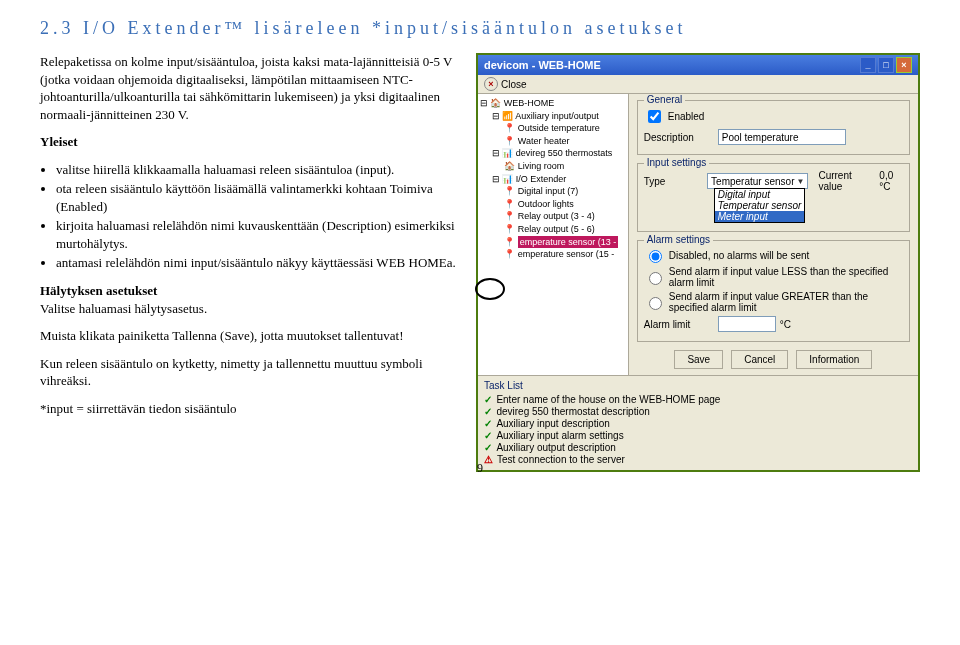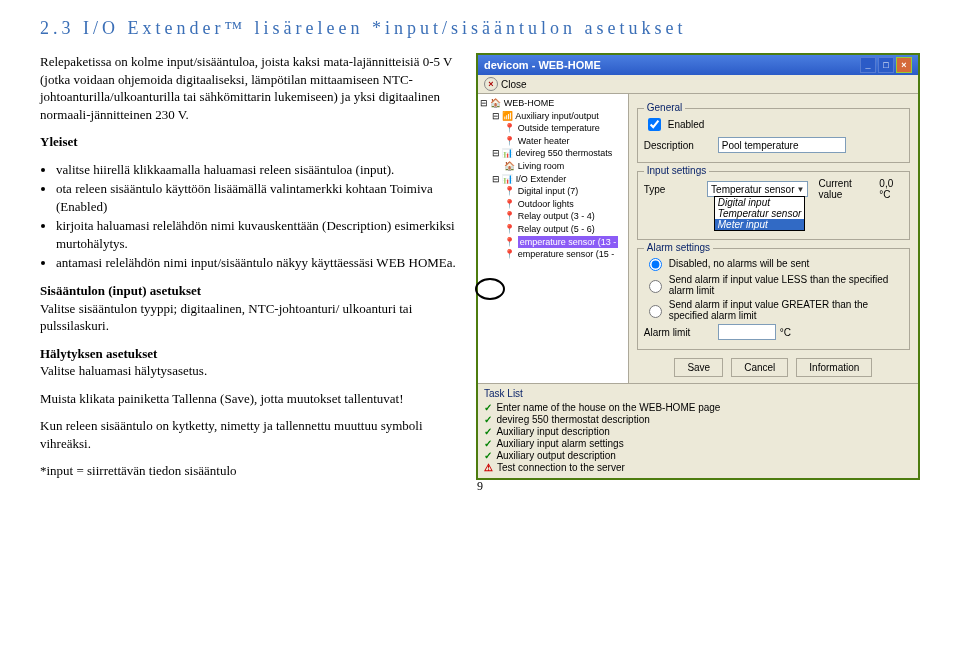--- a/index.html
+++ b/index.html
@@ -69,23 +69,23 @@
   .toolbar {
     background:#ece9d8;border-bottom:1px solid #aca899;padding:2px 6px;display:flex;align-items:center;gap:6px;
   }
   .tool-close{display:flex;align-items:center;gap:3px;}
   .xicon{width:12px;height:12px;border:1px solid #888;border-radius:50%;display:flex;align-items:center;justify-content:center;color:#a00;font-weight:bold;font-size:9px;}
   .dbody{display:flex;}
   .tree{
     width:160px;border-right:1px solid #aca899;padding:3px 2px;background:#fff;min-height:250px;font-size:9px;line-height:1.4;
   }
   .tree .node{white-space:nowrap;}
-  .tree .sel{background:#8b5cf6;color:#fff;display:inline-block;padding:0 2px;}
+  .tree .sel{background:#be185d;color:#fff;display:inline-block;padding:0 2px;}
   .tree .ind1{padding-left:12px;} .tree .ind2{padding-left:24px;}
-  .panel{flex:1;padding:6px 8px;font-size:10px;margin-top:8px;}
+  .panel{flex:1;padding:6px 8px;font-size:10px;}
   .group{border:1px solid #aca899;padding:6px 6px;margin-bottom:8px;position:relative;}
   .group .legend{position:absolute;top:-7px;left:6px;background:#ece9d8;padding:0 3px;color:#0a246a;font-size:10px;}
   .row{display:flex;align-items:center;margin-bottom:3px;gap:4px;}
   .row label{width:70px;}
   .inputbox{border:1px solid #7f9db9;background:#fff;height:14px;padding:0 3px;font-size:10px;display:flex;align-items:center;}
   .select{border:1px solid #7f9db9;background:#fff;height:14px;font-size:10px;display:flex;align-items:center;justify-content:space-between;padding:0 3px;width:110px;}
   .select span.arrow{font-size:8px;color:#333;}
   .dropdown{position:absolute;border:1px solid #000;background:#fff;font-size:10px;z-index:5;}
   .dropdown div{padding:0 3px;white-space:nowrap;font-style:italic;}
   .dropdown .dsel{background:#316ac5;color:#fff;}
@@ -114,24 +114,20 @@
       <p>Relepaketissa on kolme input/sisääntuloa, joista kaksi mata-lajännitteisiä 0-5 V (jotka voidaan ohjemoida digitaaliseksi, lämpötilan mittaamiseen NTC-johtoanturilla/ulkoanturilla tai sähkömittarin lukemiseen) ja yksi digitaalinen normaali-jännitteinen 230 V.</p>
 
       <p class="bold">Yleiset</p>
       <ul class="bul">
         <li>valitse hiirellä klikkaamalla haluamasi releen sisääntuloa (input).</li>
         <li>ota releen sisääntulo käyttöön lisäämällä valintamerkki kohtaan Toimiva (Enabled)</li>
         <li>kirjoita haluamasi relelähdön nimi kuvauskenttään (Description) esimerkiksi murtohälytys.</li>
         <li>antamasi relelähdön nimi input/sisääntulo näkyy käyttäessäsi WEB HOMEa.</li>
       </ul>
 
-      <p>
-        <span class="bold">Sisääntulon (input) asetukset</span><br>
-        <span>Valitse sisääntulon tyyppi; digitaalinen, NTC-johtoanturi/ ulkoanturi tai pulssilaskuri.</span>
-      </p>
 
       <p>
         <span class="bold">Hälytyksen asetukset</span><br>
         <span>Valitse haluamasi hälytysasetus.</span>
       </p>
 
       <p>Muista klikata painiketta Tallenna (Save), jotta muutokset tallentuvat!</p>
       <p>Kun releen sisääntulo on kytketty, nimetty ja tallennettu muuttuu symboli vihreäksi.</p>
       <p>*input = siirrettävän tiedon sisääntulo</p>
     </div>

